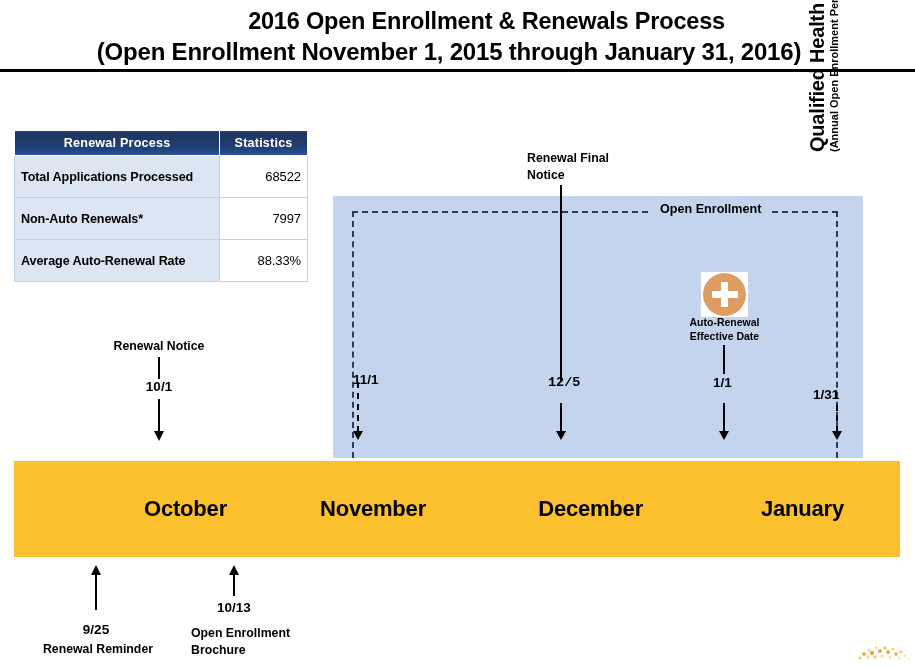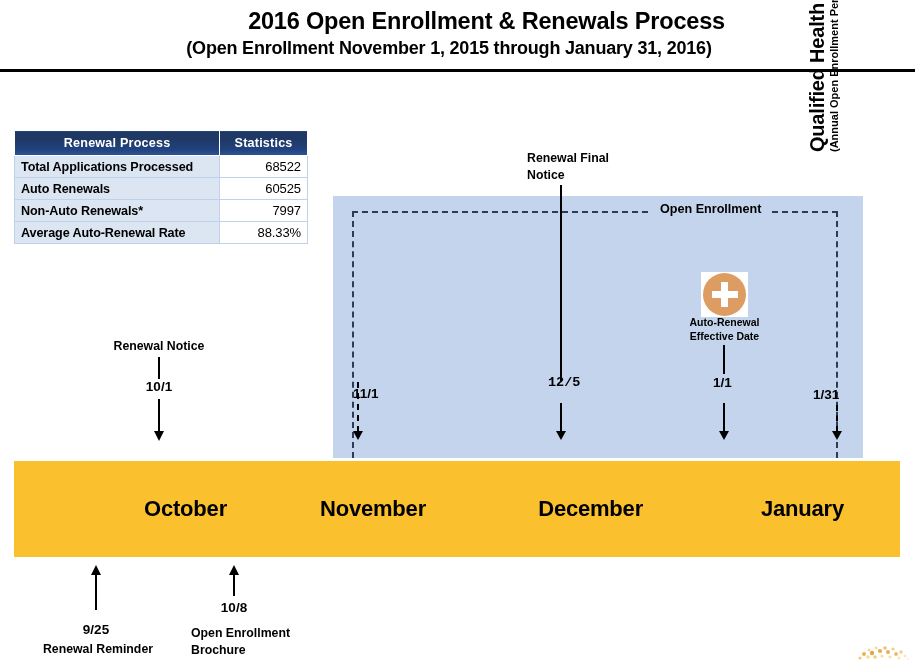--- a/index.html
+++ b/index.html
@@ -30,21 +30,21 @@
     left: 0; top: 8px;
     width: 915px;
     font-size: 23.5px;
     font-weight: bold;
     letter-spacing: -0.2px;
   }
   #title-line2 {
     position: absolute;
     left: 0; top: 38px;
     width: 840px;
-    font-size: 18px;
+    font-size: 24px;
     font-weight: bold;
     letter-spacing: -0.2px;
   }
   #header-rule {
     position: absolute;
     left: 0; top: 69px;
     width: 915px;
     height: 3px;
     background: #000000;
   }
@@ -62,21 +62,21 @@
     color: #ffffff;
     font-weight: bold;
     padding: 5px 6px;
     text-align: center;
     border: 1px solid #ffffff;
     letter-spacing: 0.2px;
   }
   #stats-table th.th-label { width: 214px; }
   #stats-table th.th-value { width: 78px; }
   #stats-table td {
-    padding: 3px 6px;
+    padding: 13px 6px;
     border: 1px solid #BFD3E8;
     font-weight: bold;
     letter-spacing: -0.1px;
   }
   #stats-table td.cell-label {
     background: #DCE6F2;
     text-align: left;
   }
   #stats-table td.cell-value {
     background: #ffffff;
@@ -328,45 +328,41 @@
       <th class="th-label">Renewal Process</th>
       <th class="th-value">Statistics</th>
     </tr>
   </thead>
   <tbody>
     <tr>
       <td class="cell-label">Total Applications Processed</td>
       <td class="cell-value">68522</td>
     </tr>
     <tr>
-      <td class="cell-label">Auto Renewals</td>
-      <td class="cell-value">60525</td>
-    </tr>
-    <tr>
       <td class="cell-label">Non-Auto Renewals*</td>
       <td class="cell-value">7997</td>
     </tr>
     <tr>
       <td class="cell-label">Average Auto-Renewal Rate</td>
       <td class="cell-value">88.33%</td>
     </tr>
   </tbody>
 </table>
 
 <div id="qhp-panel"></div>
 <div id="oe-dashed-box"></div>
 <div id="oe-label">Open Enrollment</div>
 
 <div id="rfn-text">
   <div>Renewal Final</div>
   <div>Notice</div>
 </div>
 <div id="rfn-stem"></div>
 
-<div class="mk-date" style="left:353px; top:386px;">11/1</div>
+<div class="mk-date" style="left:353px; top:372px;">11/1</div>
 <div class="mk-stem-dashed" style="left:357px; top:382px; height:50px;"></div>
 <div class="mk-arrow-down" style="left:353px; top:431px;"></div>
 
 <div class="mk-date" style="left:548px; top:375px;font-family:Liberation Mono, monospace;">12/5</div>
 <div class="mk-stem-solid" style="left:560px; top:403px; height:29px;"></div>
 <div class="mk-arrow-down" style="left:556px; top:431px;"></div>
 
 <div class="mk-date" style="left:713px; top:375px;">1/1</div>
 <div class="mk-stem-solid" style="left:723px; top:345px; height:29px;"></div>
 <div class="mk-stem-solid" style="left:723px; top:403px; height:29px;"></div>
@@ -404,21 +400,21 @@
 <div class="month-label" style="left:523px; width:120px;">December</div>
 <div class="month-label" style="left:724px; width:120px;">January</div>
 
 <div class="bot-arrow-up" style="left:91px; top:565px;"></div>
 <div class="bot-stem" style="left:95px; top:574px; height:36px;"></div>
 <div class="bot-date" style="left:56px; top:622px; width:80px;">9/25</div>
 <div class="bot-caption" style="left:28px; top:641px; width:140px; text-align:center;">Renewal Reminder</div>
 
 <div class="bot-arrow-up" style="left:229px; top:565px;"></div>
 <div class="bot-stem" style="left:233px; top:574px; height:22px;"></div>
-<div class="bot-date" style="left:194px; top:600px; width:80px;">10/8</div>
+<div class="bot-date" style="left:194px; top:600px; width:80px;">10/13</div>
 <div class="bot-caption" style="left:191px; top:625px; width:160px;">
   <div>Open Enrollment</div>
   <div>Brochure</div>
 </div>
 
 <svg id="corner-dots" viewBox="0 0 60 28">
   <circle cx="5" cy="18" r="1.6" fill="#F0B84A" opacity="0.75"></circle>
   <circle cx="9" cy="14" r="2.0" fill="#E8A43C" opacity="0.85"></circle>
   <circle cx="13" cy="17" r="1.7" fill="#F5C96B" opacity="0.7"></circle>
   <circle cx="14" cy="10" r="1.5" fill="#EFB954" opacity="0.6"></circle>

